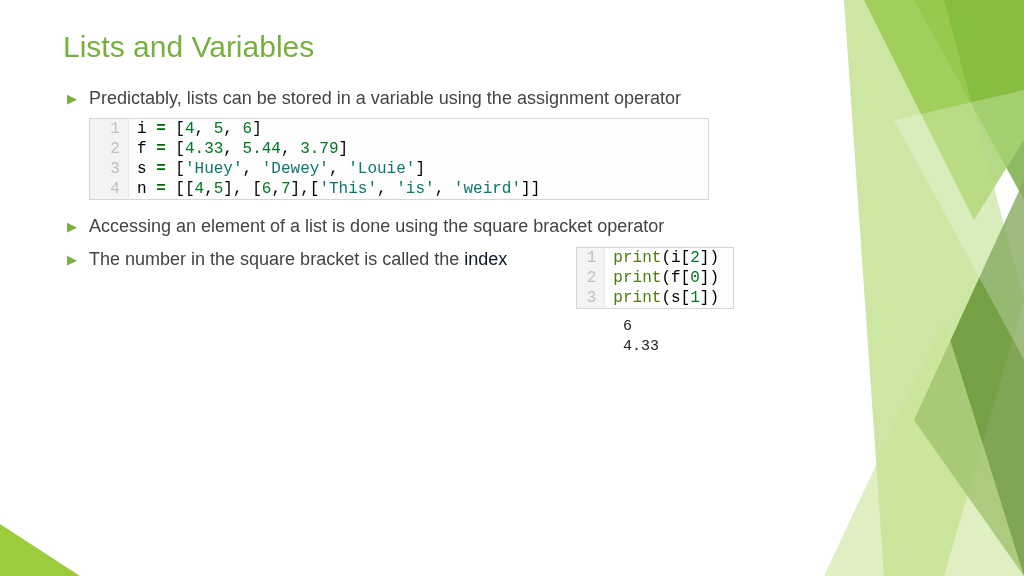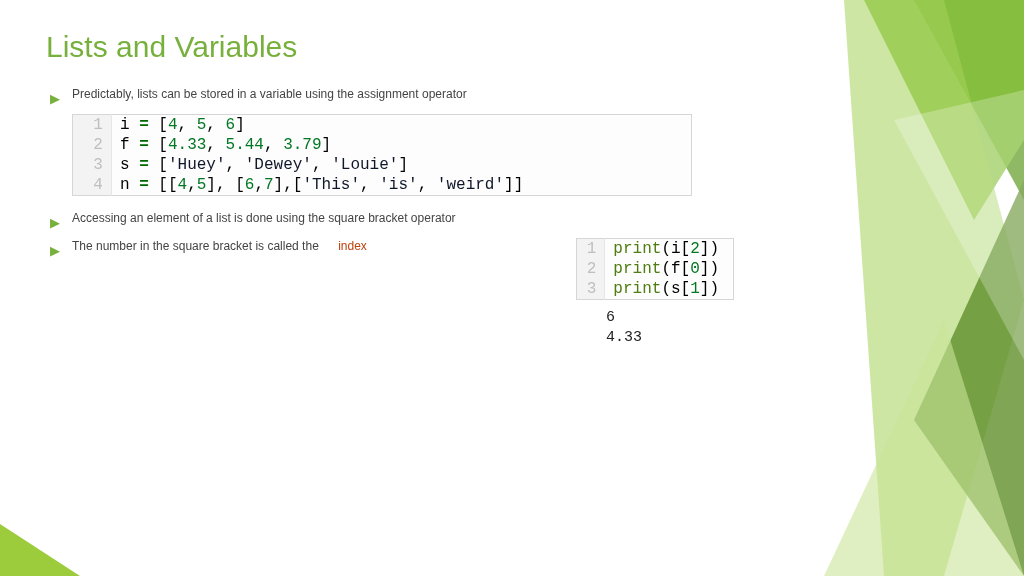--- a/index.html
+++ b/index.html
@@ -14,21 +14,21 @@
   .decoration {
     position: absolute;
     right: 0;
     top: 0;
     width: 280px;
     height: 576px;
     pointer-events: none;
   }
   .content {
     position: relative;
-    padding: 30px 56px 20px 46px;
+    padding: 30px 56px 20px 63px;
     width: 790px;
   }
   .title {
     color: #77b03c;
     font-size: 30px;
     font-weight: 400;
     margin-bottom: 22px;
   }
   .bullet-row {
     display: flex;
@@ -38,24 +38,24 @@
   }
   .bullet-icon {
     color: #77b03c;
     font-size: 13px;
     margin-right: 12px;
     margin-top: 5px;
     flex-shrink: 0;
   }
   .bullet-text {
     color: #444;
-    font-size: 12px;
+    font-size: 18px;
     line-height: 1.35;
   }
-  .index-word { color: #c2410c; margin-left: 16px; }
+  .index-word { color: #0f172a; }
   .code-block {
     border: 1px solid #d6d6d6;
     background: #fdfdfd;
     margin: 6px 0 14px 26px;
     font-family: Consolas, "Courier New", monospace;
     font-size: 16px;
     display: table;
     border-collapse: collapse;
   }
   .code-row { display: table-row; }
@@ -84,21 +84,21 @@
   .code-block.cb2 { margin: 0; }
   .output-block {
     margin-left: 560px;
     margin-top: 8px;
     font-family: Consolas, "Courier New", monospace;
     font-size: 15px;
     color: #222;
     line-height: 1.35;
   }   
   .num { color: #007722; }                        
-  .str { color: #0f172a; }                        
+  .str { color: #0f766e; }                        
   .fn  { color: #4d7c0f; }                        
   .pun { color: #006600; font-weight: bold; }
   
   .corner {
     position: absolute;
     left: 0;
     bottom: 0;
     width: 0; height: 0;
     border-left: 80px solid #9ccb3b;
     border-top: 52px solid transparent;

